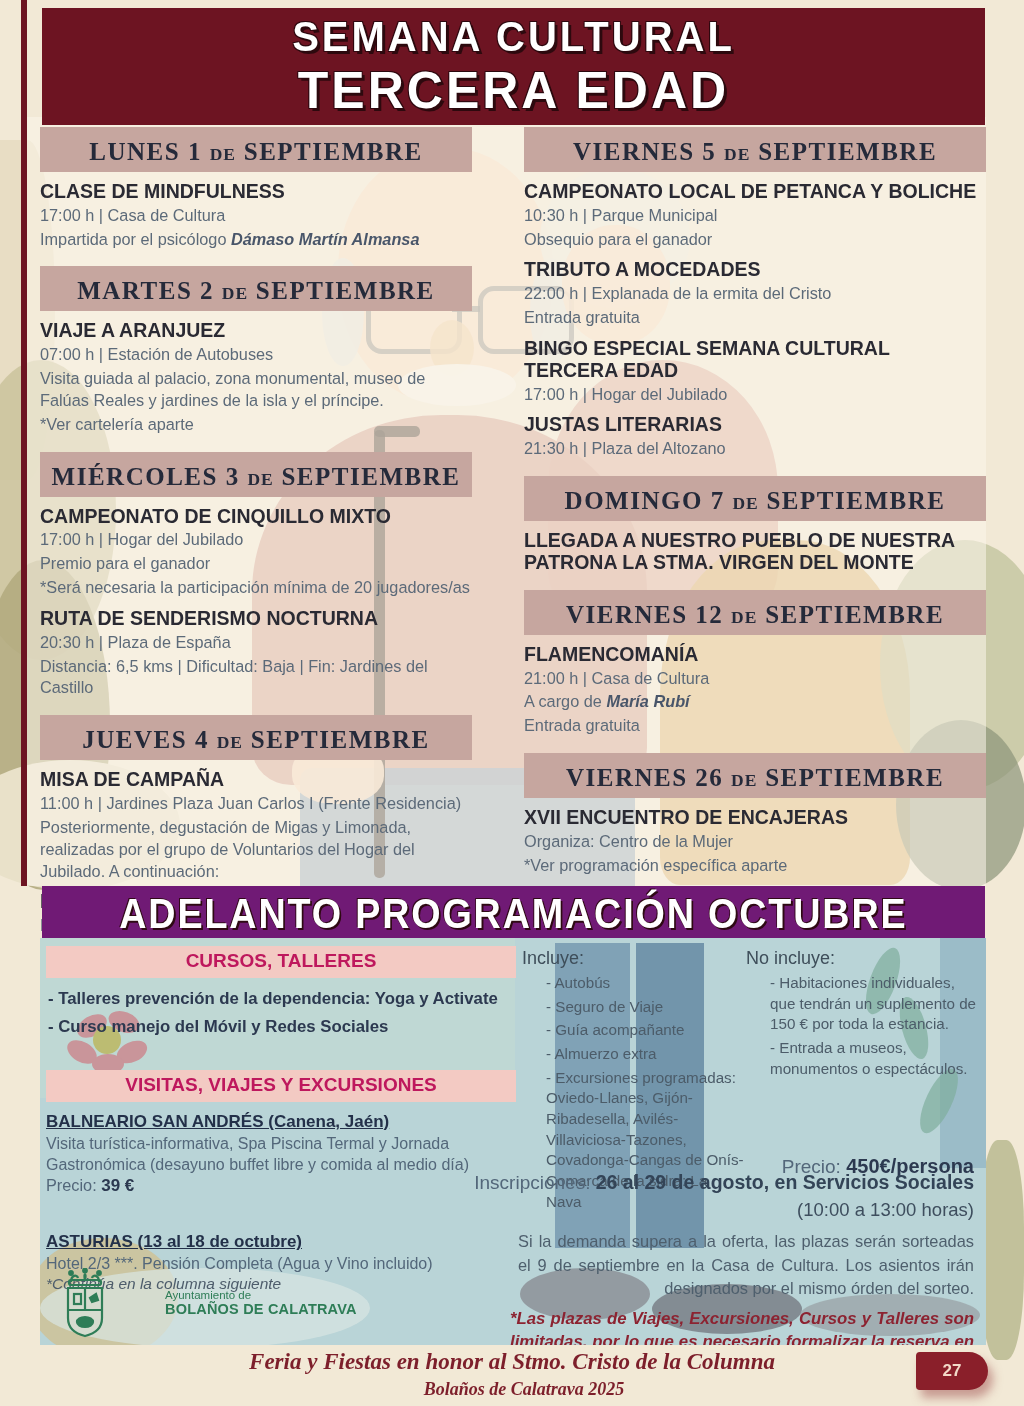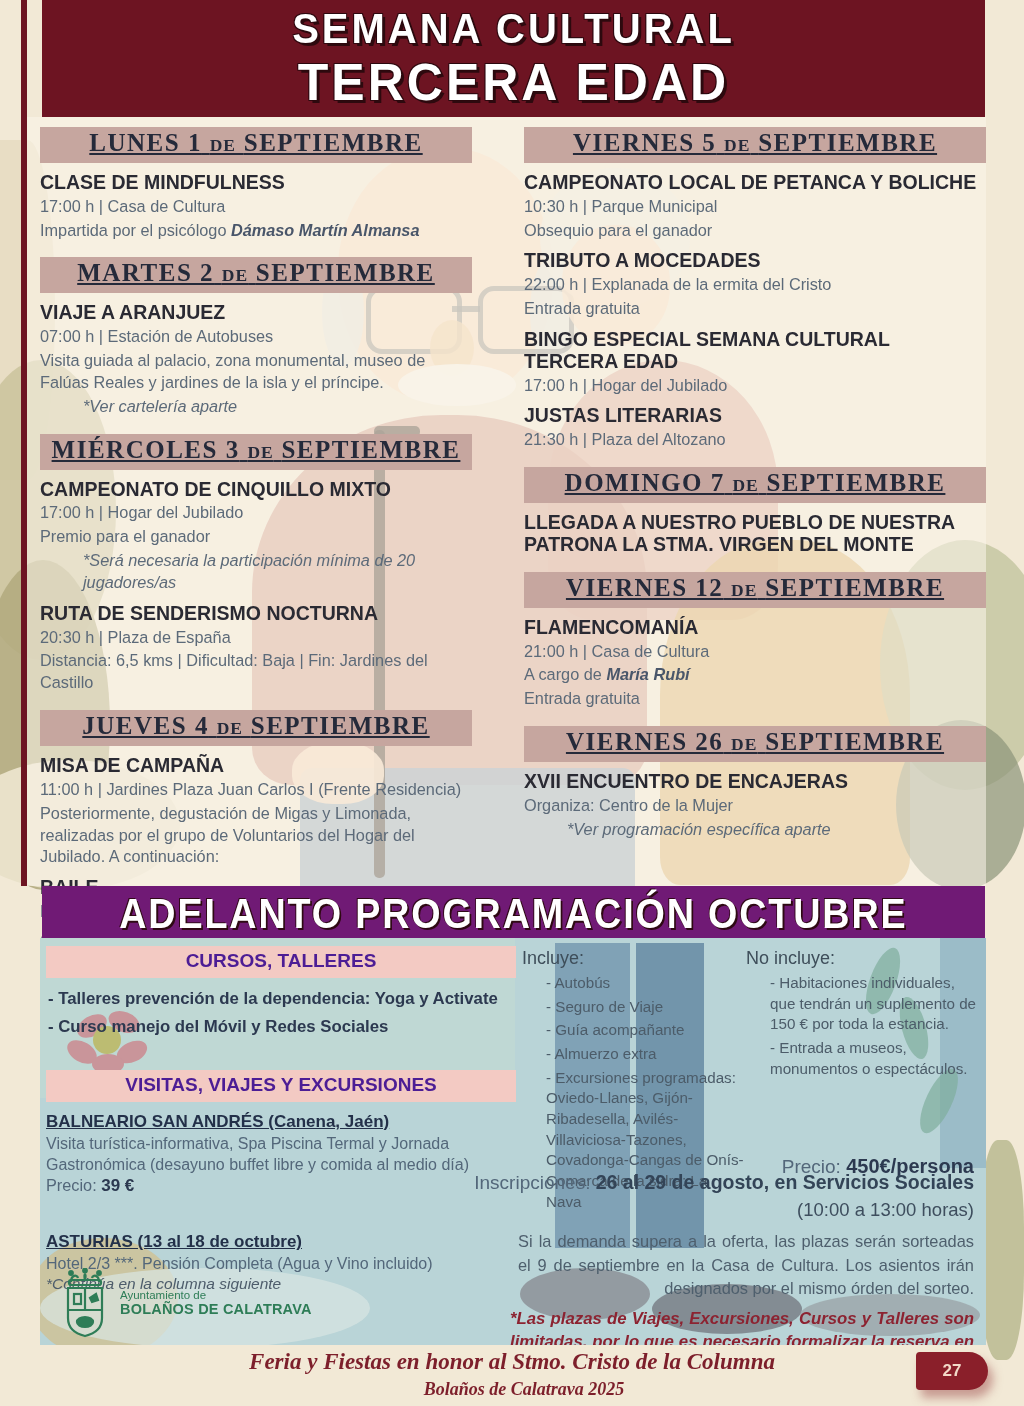--- a/index.html
+++ b/index.html
@@ -1,49 +1,49 @@
 <!DOCTYPE html>
 <html><head>
 <meta charset="utf-8">
 <style>
   html,body{margin:0;padding:0;}
   .page{position:relative;width:1024px;height:1406px;background:#f2e9d6;overflow:hidden;
         font-family:"Liberation Sans",sans-serif;}
   
   .shape{position:absolute;pointer-events:none;}
   
-  .title-band{position:absolute;left:42px;top:0;width:943px;height:117px;background:#6d1422;text-align:center;}
+  .title-band{position:absolute;left:42px;top:8px;width:943px;height:117px;background:#6d1422;text-align:center;}
   .left-strip{position:absolute;left:21px;top:0;width:6px;height:886px;background:#6d1422;}
   .content-bg{position:absolute;left:27px;top:117px;width:959px;height:769px;background:rgba(251,246,235,.55);}
   .title-line{display:block;color:#fff;font-weight:700;letter-spacing:3px;
      text-shadow:3px 3px 0 rgba(42,8,14,.95),-1px -1px 0 rgba(42,8,14,.9),1px -1px 0 rgba(42,8,14,.9),-1px 1px 0 rgba(42,8,14,.9);}
   .title1{margin-top:6px;font-size:40px;transform:scaleY(1.08);}
   .title2{font-size:50px;transform:scaleY(1.05);margin-top:2px;}
   
   .col{position:absolute;top:127px;}
   .col-left{left:40px;width:432px;}
   .col-right{left:524px;width:462px;}
   .date-header{background:#c6a69f;color:#252a3a;font-family:"Liberation Serif",serif;font-weight:700;
-     text-align:center;font-size:25px;letter-spacing:1.5px;padding:2px 0 6px;margin:16px 0 6px;text-decoration:underline;}
+     text-align:center;font-size:25px;letter-spacing:1.5px;padding:11px 0 6px;margin:16px 0 6px;}
   .date-header:first-child{margin-top:0;}
   .de{font-size:0.7em;letter-spacing:1px;}
   .ev-title{font-size:19.5px;font-weight:700;color:#2a2a33;margin:9px 0 2px;line-height:1.12;}
   .ev-line{font-size:16.3px;color:#5c6a79;margin:2px 0;line-height:1.34;}
-  .ev-note{font-style:italic;margin-left:43px;}
+  .ev-note{}
   .ev-line em{font-style:italic;font-weight:700;color:#49566a;}
   
   .oct-banner{position:absolute;left:42px;top:886px;width:943px;height:52px;background:#701a75;text-align:center;}
   .oct-banner span{display:inline-block;color:#fff;font-weight:700;font-size:41px;letter-spacing:2px;margin-top:4px;
      transform:scaleX(.92) scaleY(1.05);
      text-shadow:2px 2px 0 rgba(42,8,14,.95),-1px -1px 0 rgba(42,8,14,.9);}
   .oct-panel{position:absolute;left:40px;top:938px;width:946px;height:407px;background:#b9d4d7;overflow:hidden;}
   .oct-col1{position:absolute;left:6px;top:8px;width:470px;}
   .oct-col2{position:absolute;left:482px;top:8px;width:222px;}
   .oct-col3{position:absolute;left:706px;top:8px;width:238px;}
-  .oct-header{background:#f3cac3;color:#4c1d95;font-weight:700;font-size:19px;text-align:center;
+  .oct-header{background:#f3cac3;color:#be185d;font-weight:700;font-size:19px;text-align:center;
      padding:4px 0 6px;margin:0 0 10px;}
   .oct-header2{margin-top:32px;}
   .oct-bullet{font-weight:700;font-size:16.8px;color:#2c3950;margin:6px 0 0 2px;line-height:1.3;}
   .oct-title{font-weight:700;font-size:17px;color:#233049;margin:4px 0 1px;text-decoration:underline;}
   .oct-text{font-size:16px;color:#53677a;line-height:1.33;margin:1px 0;}
   .oct-price{font-size:16.3px;color:#53677a;margin-top:1px;}
   .oct-price strong{color:#2c3950;font-size:17px;}
   .oct-note{font-style:italic;font-size:15.5px;color:#4d5c6b;margin-top:1px;}
   .asturias{margin-top:36px;}
   .oct-label{font-size:18px;color:#3e4e5a;margin:2px 0 4px;}
@@ -51,21 +51,21 @@
   .precio-line{position:absolute;right:12px;top:198px;font-size:19px;color:#53677a;}
   .precio-line strong{font-size:20px;color:#2c3950;}
   .inscr-line{position:absolute;left:6px;right:12px;top:214px;text-align:right;font-size:19px;color:#53677a;}
   .inscr-line strong{font-size:19.5px;color:#334457;}
   .horario-line{position:absolute;right:12px;top:242px;font-size:18.5px;color:#3e4e5e;}
   .sorteo{position:absolute;left:478px;width:456px;top:276px;text-align:justify;text-align-last:right;
      font-size:16.4px;color:#4e5f6d;line-height:1.42;}
   .aviso{position:absolute;left:470px;width:464px;top:352px;text-align:justify;text-align-last:right;
      font-weight:700;font-style:italic;font-size:16.8px;color:#8c2331;line-height:1.4;}
   
-  .logo{position:absolute;left:18px;top:330px;display:flex;align-items:center;}
+  .logo{position:absolute;left:18px;top:330px;display:flex;align-items:center;gap:45px;}
   .logo-text{margin-left:8px;color:#2e7d57;}
   .logo-small{font-size:11.5px;}
   .logo-big{font-size:14.5px;font-weight:700;letter-spacing:.2px;}
   
   .footer1{position:absolute;left:0;right:0;top:1349px;text-align:center;
      font-family:"Liberation Serif",serif;font-style:italic;font-weight:700;font-size:23px;color:#7d1f2b;}
   .footer2{position:absolute;left:0;right:0;top:1379px;text-align:center;
      font-family:"Liberation Serif",serif;font-style:italic;font-weight:700;font-size:18px;color:#7d1f2b;padding-left:24px;}
   .page-tab{position:absolute;left:916px;top:1352px;width:72px;height:38px;background:#8a1f2a;
      border-radius:4px 20px 20px 4px;color:#f2d9c8;font-weight:700;font-size:17px;

